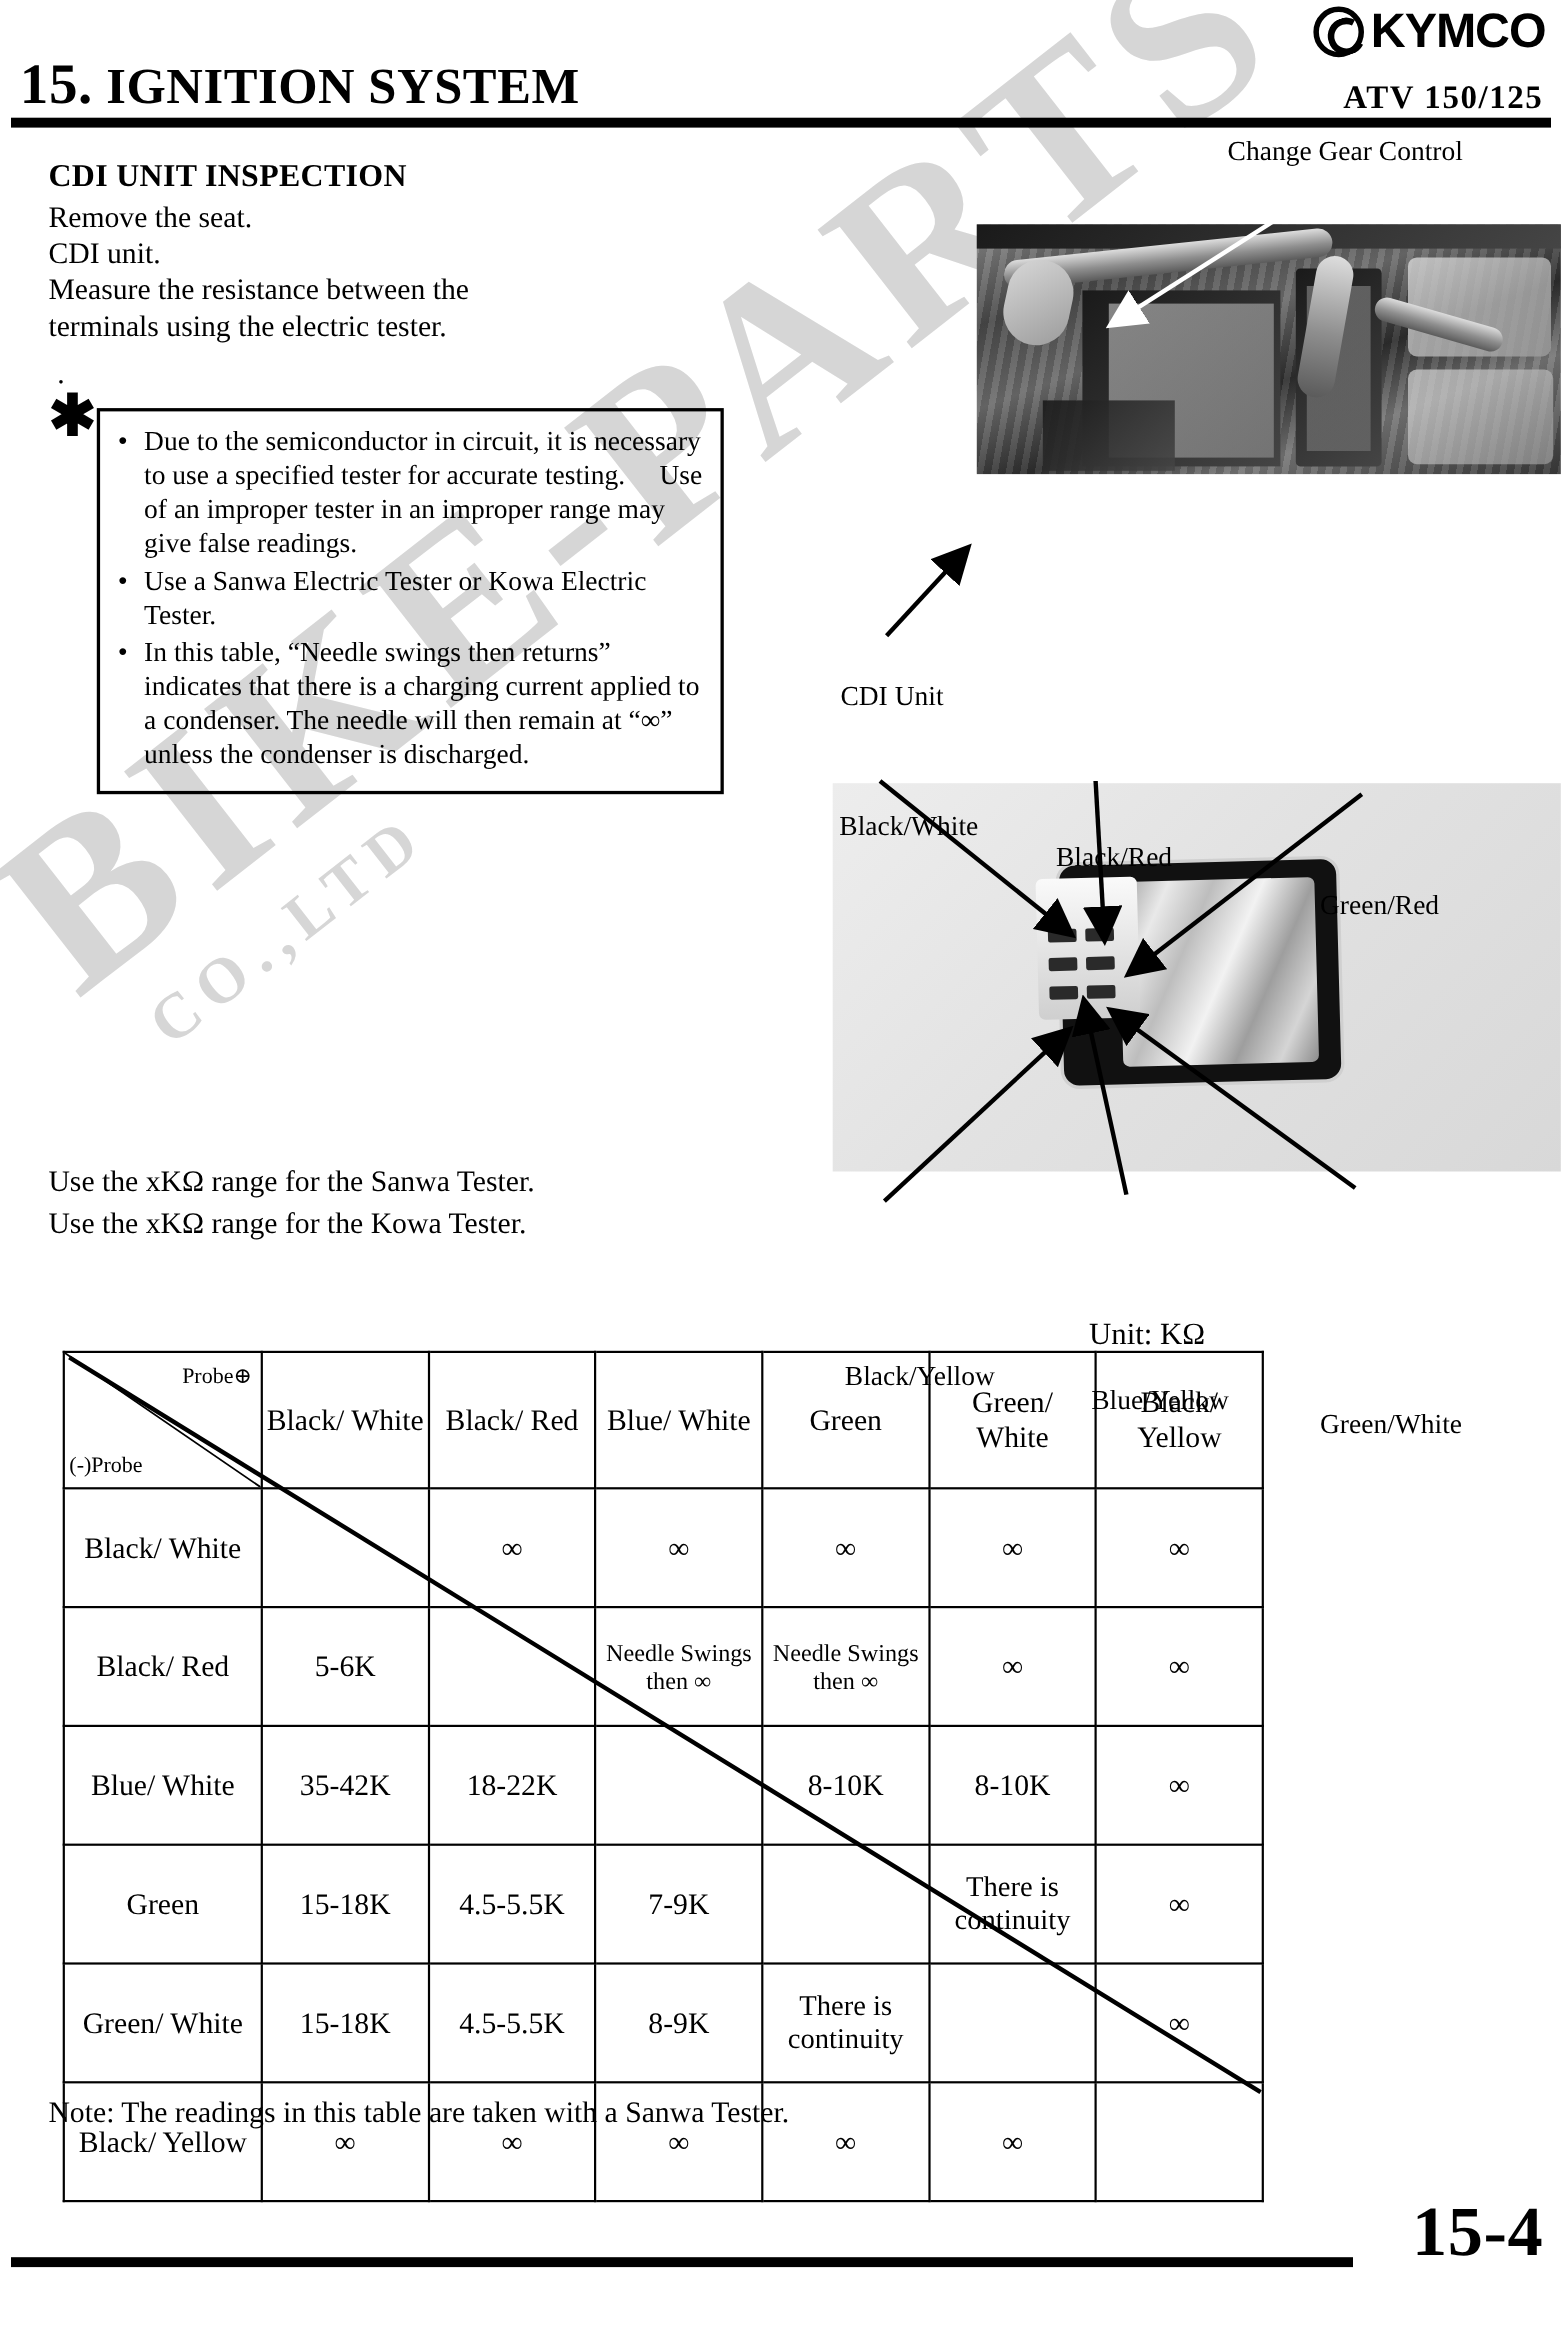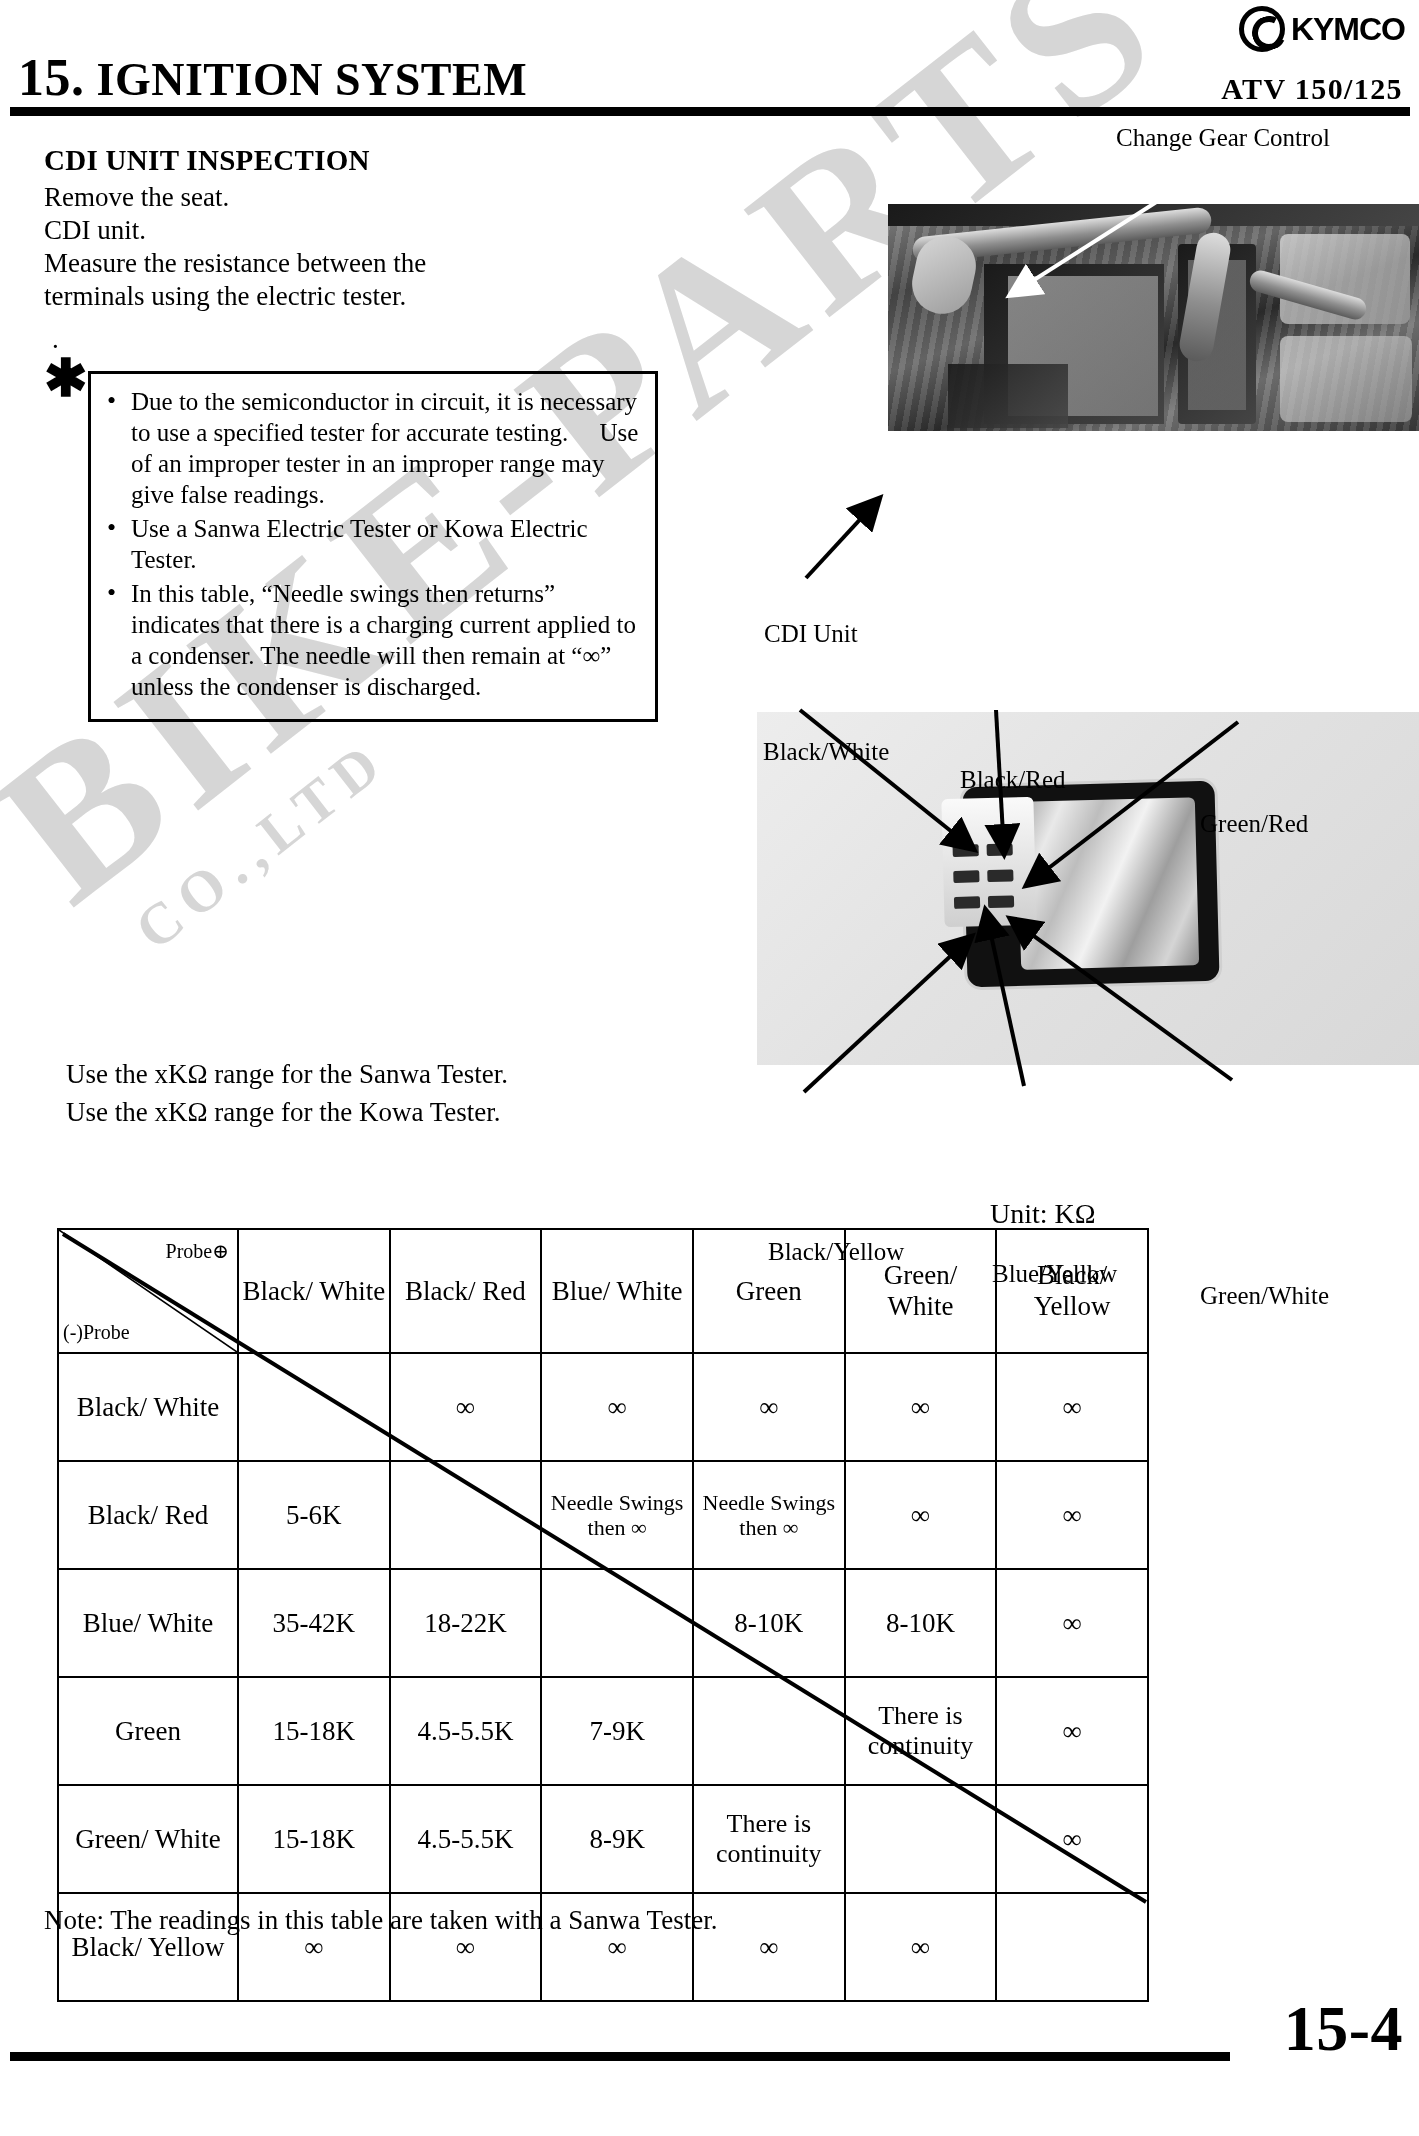--- a/index.html
+++ b/index.html
@@ -60,21 +60,21 @@
     position: absolute;
     left: 8px; top: 5px;
     width: 22px; height: 22px;
     border: 6px solid #000;
     border-radius: 50%;
     border-right-color: transparent;
     transform: rotate(-18deg);
   }
   #brand-logo .wordmark {
     font-family: "Liberation Sans", sans-serif;
-    font-size: 32px;
+    font-size: 44px;
     font-weight: bold;
     letter-spacing: -1px;
     line-height: 1;
   }
   #header-rule {
     position: absolute;
     left: 10px; top: 107px;
     width: 1400px; height: 9px;
     background: #000;
   }
@@ -142,21 +142,21 @@
     font-size: 26px;
   }
 
   
   #testing-range {
     position: absolute;
     left: 44px; top: 1055px;
     width: 640px;
   }
   #testing-range .section-heading { font-size: 27px; }
-  #testing-range .body-line { font-size: 27px; line-height: 38px; margin-left: 22px; }
+  #testing-range .body-line { font-size: 27px; line-height: 38px; }
 
   
   .photo-label {
     position: absolute;
     font-size: 25px;
     white-space: nowrap;
   }
   #photo-top {
     position: absolute;
     left: 888px; top: 204px;

